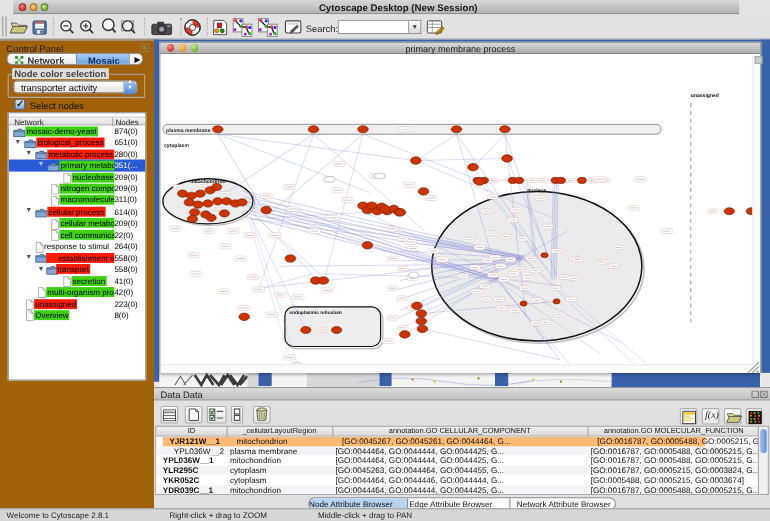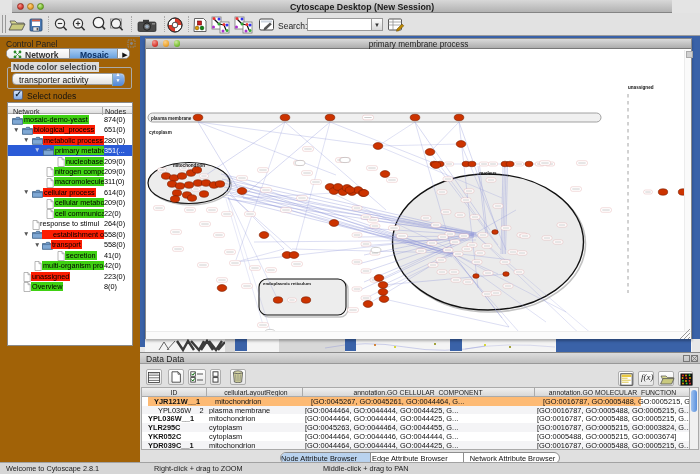--- a/index.html
+++ b/index.html
@@ -865,14 +865,14 @@
  <div style="position:absolute;left:140px;top:99px;width:280px;height:12px;background:#fff;border:1px solid #8e8e8e;border-radius:6px;overflow:hidden">
    <div style="position:absolute;left:0;top:0;width:90px;height:12px;background:#b9d2ee;border-right:1px solid #8e8e8e;font-size:7.4px;color:#111;line-height:12px">Node Attribute Browser</div>
    <div style="position:absolute;left:91px;top:0;width:80px;height:12px;font-size:7.4px;color:#111;text-align:left;line-height:12px">Edge Attribute Browser</div>
    <div style="position:absolute;left:182px;top:0;width:98px;height:12px;border-left:1px solid #8e8e8e;font-size:7.4px;color:#111;text-align:center;line-height:12px">Network Attribute Browser</div>
  </div>
 </div>
 
  <div style="position:absolute;left:0;top:462px;width:700px;height:12px;background:#d6d6d6;border-top:1px solid #a2a2a2">
    <span style="position:absolute;left:6px;top:1px;font-size:7.3px;color:#222">Welcome to Cytoscape 2.8.1</span>
    <span style="position:absolute;left:154px;top:1px;font-size:7.3px;color:#222">Right-click + drag to ZOOM</span>
-   <span style="position:absolute;left:323px;top:1px;font-size:7.3px;color:#222">Middle-click + drag to PAN</span>
+   <span style="position:absolute;left:289px;top:1px;font-size:7.3px;color:#222">Middle-click + drag to PAN</span>
  </div>
 </div>
 </body></html>

